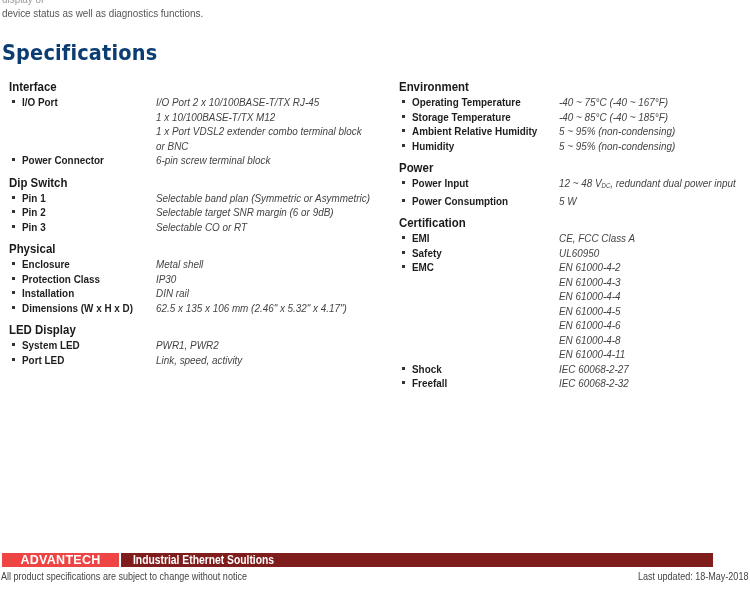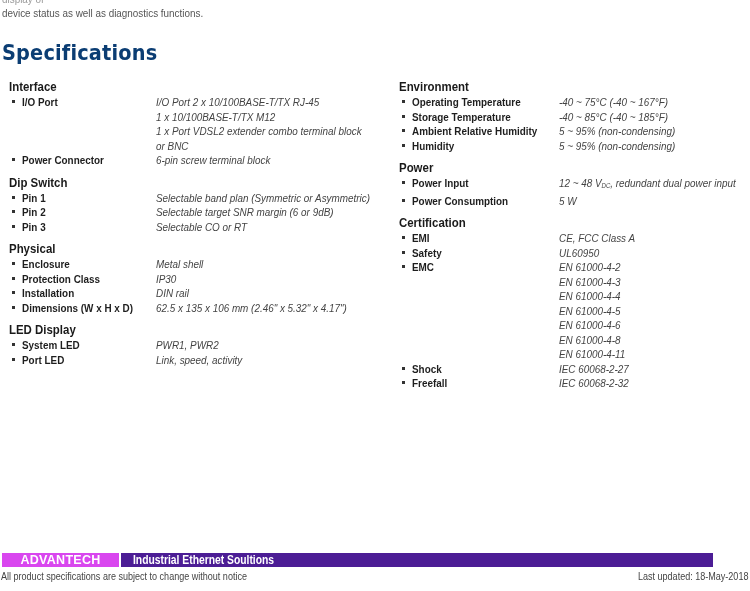--- a/index.html
+++ b/index.html
@@ -45,26 +45,26 @@
   .values { font-size: 11.5px; line-height: 14.5px; color: #444; font-style: italic; }
   .values div { white-space: nowrap; transform: scaleX(0.86); transform-origin: left top; }
   .left .labelcell { width: 134px; flex: none; }
   .right .labelcell { width: 147px; flex: none; }
   sub.dc { font-size: 7px; vertical-align: -1px; }
   .footer-bar {
     position: absolute; left: 0; top: 553px; width: 747px; height: 14px;
   }
   .logo-box {
     position: absolute; left: 2px; top: 0; width: 117px; height: 14px;
-    background: #d946ef; color: #fff; font-weight: bold; font-size: 12.5px;
+    background: #ef4444; color: #fff; font-weight: bold; font-size: 12.5px;
     line-height: 14px; text-align: center; letter-spacing: 0.3px;
   }
   .tagline-bar {
     position: absolute; left: 121px; top: 0; width: 592px; height: 14px;
-    background: #4c1d95; color: #fff;
+    background: #7f1d1d; color: #fff;
   }
   .tagline {
     position: absolute; left: 5px; top: 0; font-weight: bold; font-size: 12px;
     line-height: 14px; white-space: nowrap;
     transform: scaleX(0.86); transform-origin: left center;
   }
   .disclaimer {
     position: absolute; left: 1px; top: 570px; font-size: 10.5px; color: #444;
     white-space: nowrap; transform: scaleX(0.86); transform-origin: left top;
   }

